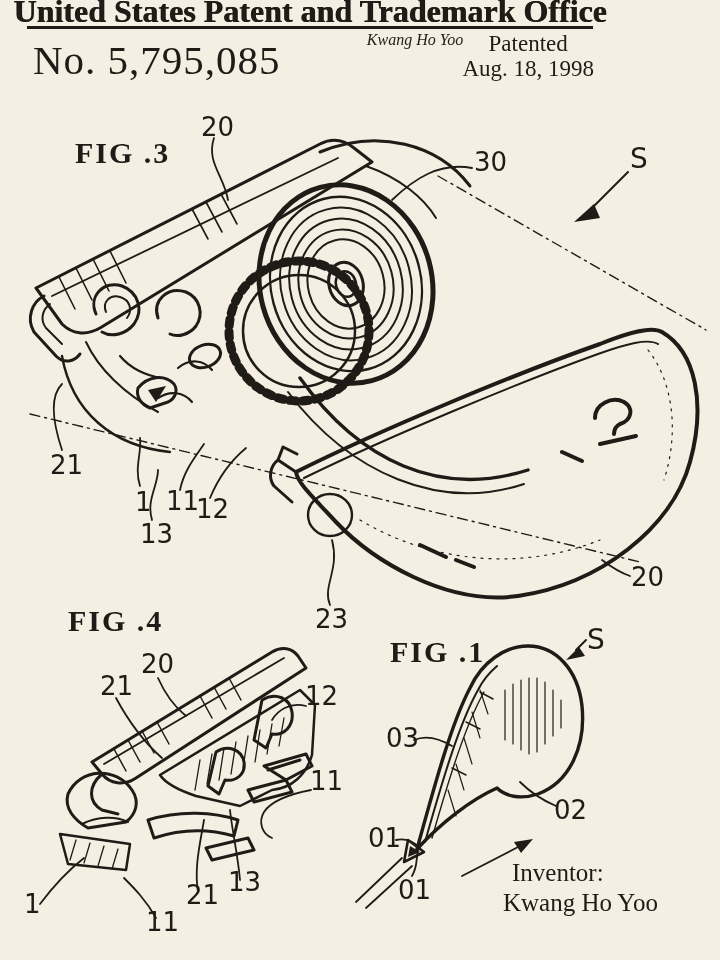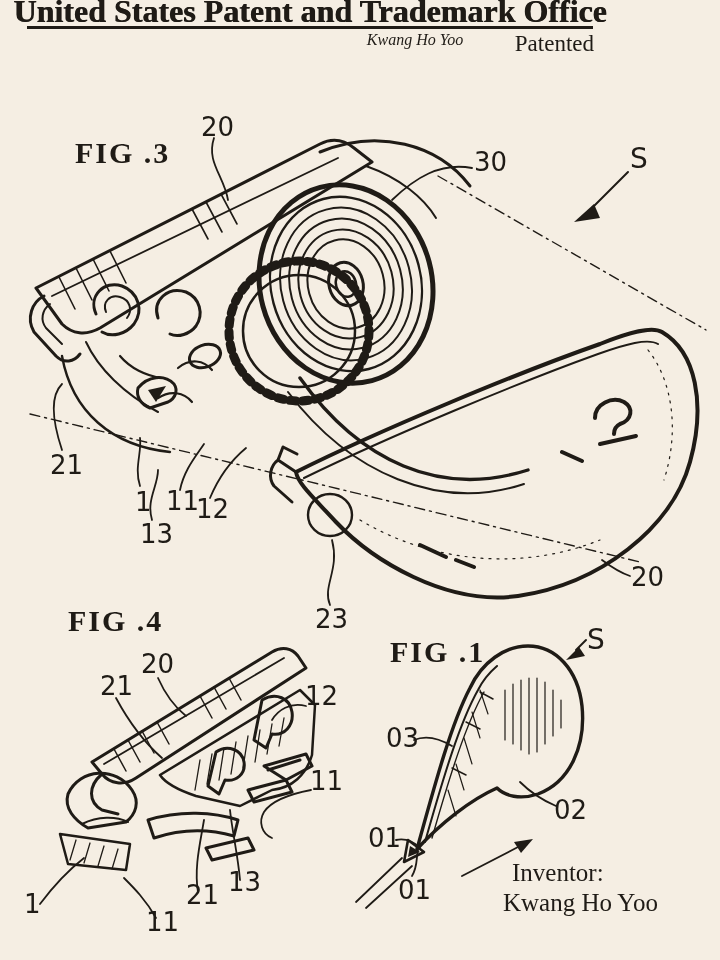--- a/index.html
+++ b/index.html
@@ -40,25 +40,27 @@
   .refbig{font-family:"DejaVu Sans", sans-serif;font-size:28px;}
   .cap{font-family:"Liberation Serif", serif;font-weight:700;font-size:30px;letter-spacing:2px;}
   .inv{font-family:"Liberation Serif", serif;font-size:25px;}
 </style>
 </head>
 <body>
 
 <div class="header">
   <div class="office">United States Patent and Trademark Office</div>
   <div class="rule"></div>
+  <div class="patent-no">No. 5,795,085</div>
   <div class="center-title">
     <div class="inv-small">Kwang Ho Yoo</div>
   </div>
   <div class="patented">
     <div>Patented</div>
+    <div>Aug. 18, 1998</div>
   </div>
 </div>
 
 <svg width="720" height="960" viewBox="0 0 720 960">
 
   <g>
 
     <g class="ln" stroke-width="3">
       <path d="M36,288 L320,144 C332,138 344,140 354,148 L372,162 L100,328 C86,336 72,334 62,324 Z"></path>
       <path d="M52,296 L338,158" stroke-width="1.8"></path>

